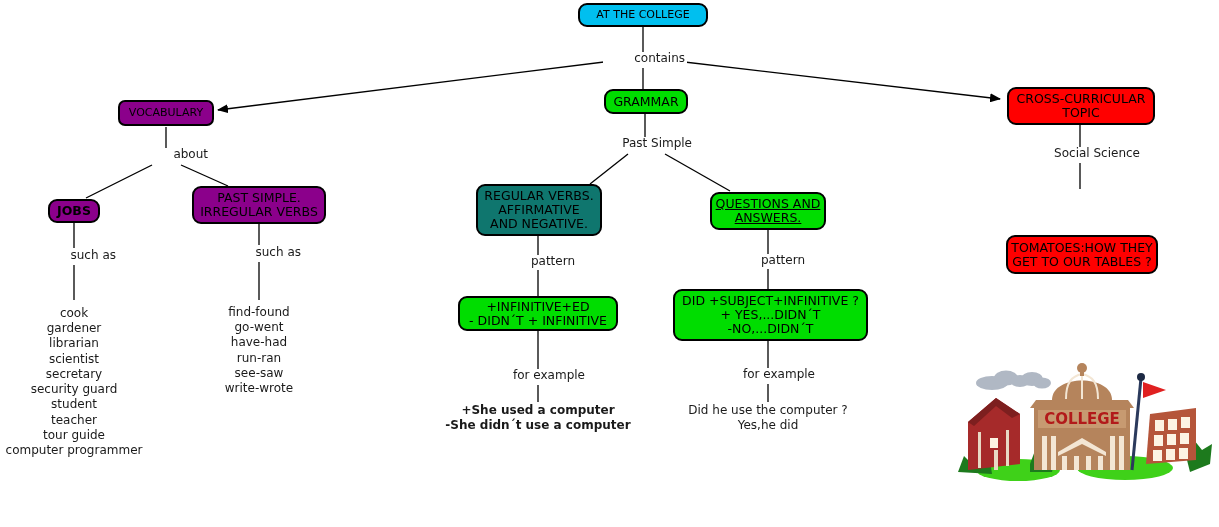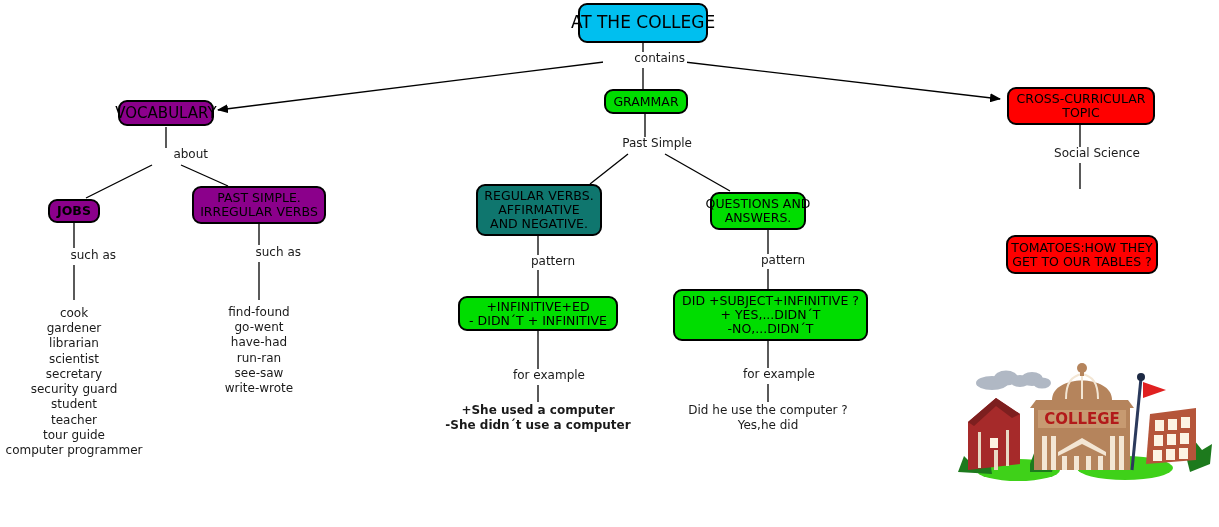--- a/index.html
+++ b/index.html
@@ -110,39 +110,39 @@
       <line x1="768" y1="269" x2="768" y2="289"></line>
 
       <line x1="768" y1="341" x2="768" y2="368"></line>
       <line x1="768" y1="384" x2="768" y2="402"></line>
 
       <line x1="1080" y1="125" x2="1080" y2="148"></line>
       <line x1="1080" y1="163" x2="1080" y2="189"></line>
     </g>
   </svg>
 
-  <div class="node" style="left:578px; top:3px; width:130px; height:40px; background:#00bfef; font-size:17px;">AT THE COLLEGE</div>
-
-  <div class="node" style="left:118px; top:100px; width:96px; height:26px; background:#8b008b; font-size:15px;">VOCABULARY</div>
+  <div class="node" style="left:578px; top:3px; width:130px; height:24px; background:#00bfef; font-size:11px;">AT THE COLLEGE</div>
+
+  <div class="node" style="left:118px; top:100px; width:96px; height:26px; background:#8b008b; font-size:11px;border-radius:7px;">VOCABULARY</div>
 
   <div class="node" style="left:604px; top:89px; width:84px; height:25px; background:#00dd00; font-size:12.5px;">GRAMMAR</div>
 
   <div class="node" style="left:1007px; top:87px; width:148px; height:38px; background:#ff0000; font-size:12.5px;">CROSS-CURRICULAR
 TOPIC</div>
 
   <div class="node" style="left:48px; top:199px; width:52px; height:24px; background:#8b008b; font-size:12.5px;font-weight:bold;">JOBS</div>
 
   <div class="node" style="left:192px; top:186px; width:134px; height:38px; background:#8b008b; font-size:12.5px;">PAST SIMPLE.
 IRREGULAR VERBS</div>
 
   <div class="node" style="left:476px; top:184px; width:126px; height:52px; background:#0f766e; font-size:12.5px;">REGULAR VERBS.
 AFFIRMATIVE
 AND NEGATIVE.</div>
 
-  <div class="node" style="left:710px; top:192px; width:96px; height:38px; background:#00dd00; font-size:12.5px;">QUESTIONS AND
+  <div class="node" style="left:710px; top:192px; width:116px; height:38px; background:#00dd00; font-size:12.5px;text-decoration:underline;">QUESTIONS AND
 ANSWERS.</div>
 
   <div class="node" style="left:458px; top:296px; width:160px; height:35px; background:#00dd00; font-size:12.5px;">+INFINITIVE+ED
 - DIDN´T + INFINITIVE</div>
 
   <div class="node" style="left:673px; top:289px; width:195px; height:52px; background:#00dd00; font-size:12.5px;">DID +SUBJECT+INFINITIVE ?
 + YES,...DIDN´T
 -NO,...DIDN´T</div>
 
   <div class="node" style="left:1006px; top:189px; width:152px; height:39px; background:#ff0000; font-size:12.5px;margin-top:46px;">TOMATOES:HOW THEY

